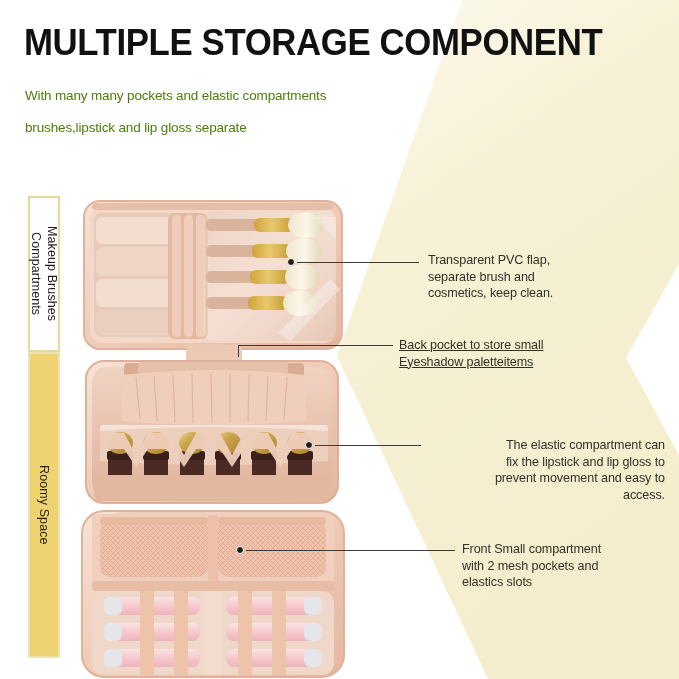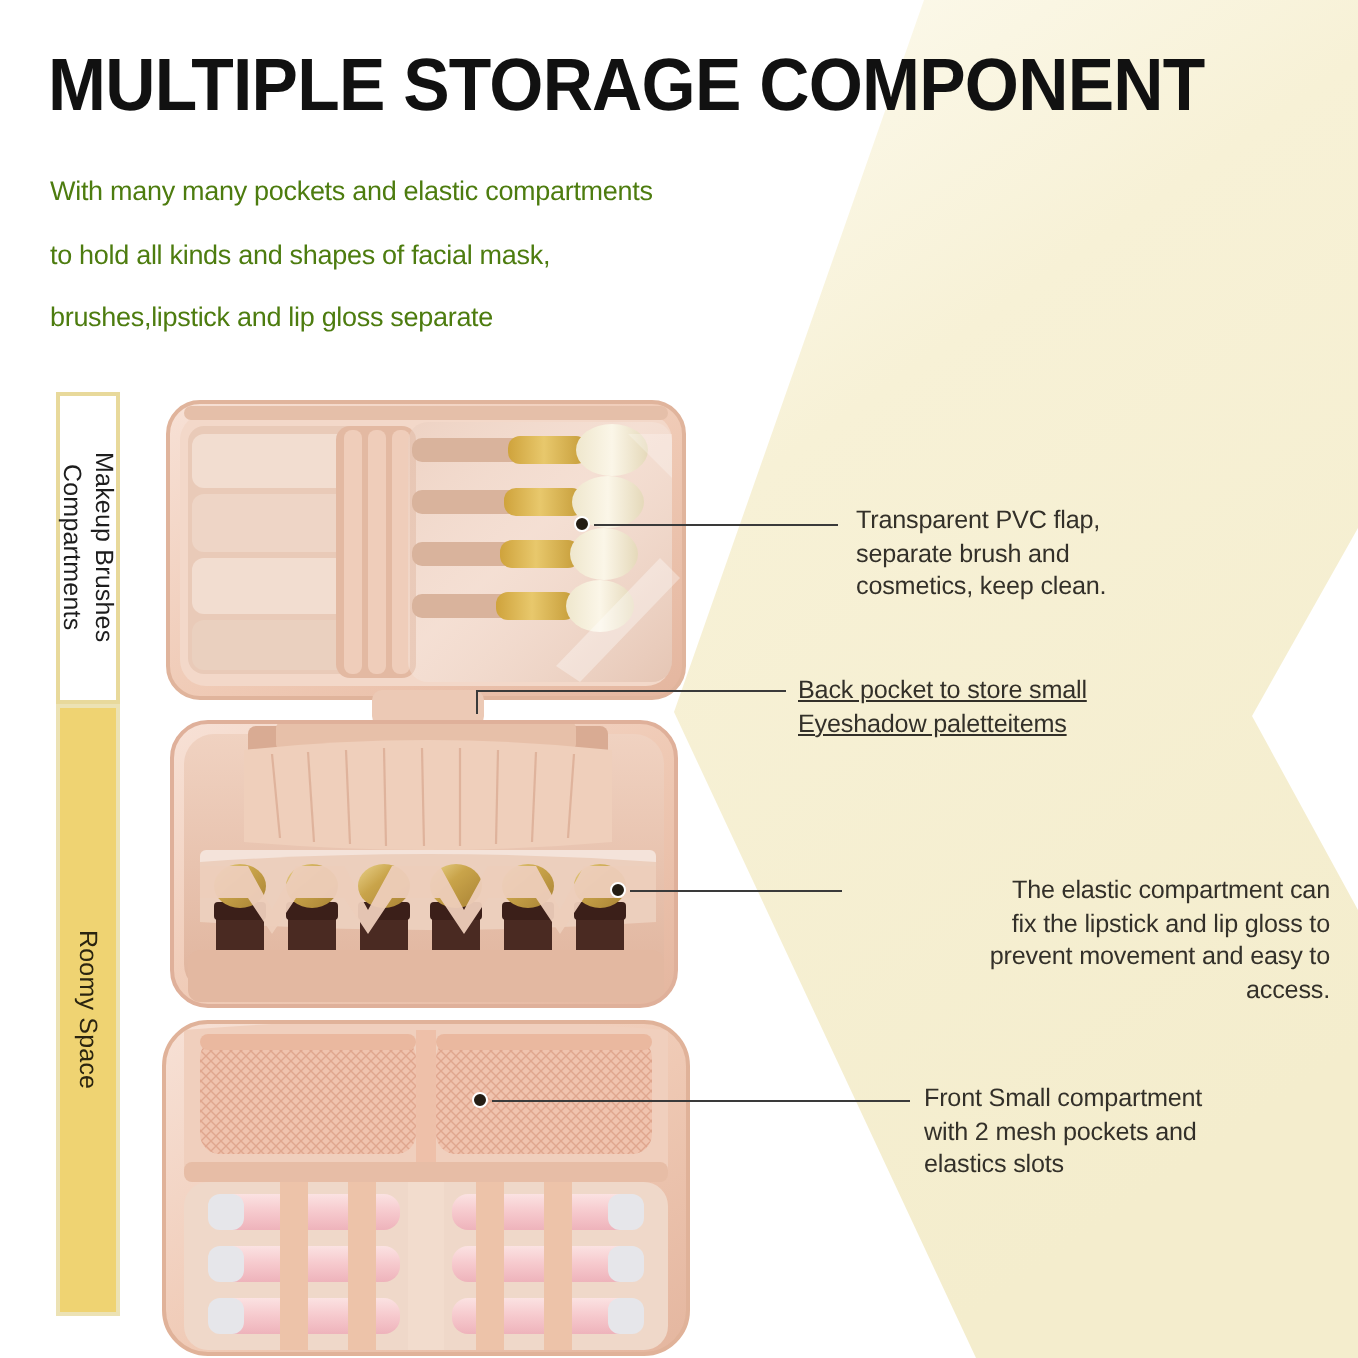--- a/index.html
+++ b/index.html
@@ -99,21 +99,20 @@
         <stop offset="100%" stop-color="#f4edcd"></stop>
       </linearGradient>
     </defs>
     <polygon points="462,0 679,0 679,264 626,358 679,455 679,679 488,679 337,356" fill="url(#chevGrad)"></polygon>
   </svg>
 
   <div class="title">MULTIPLE STORAGE COMPONENT</div>
 
   <div class="subtitle">
     <div>With many many pockets and elastic compartments</div>
-    <div>to hold all kinds and shapes of facial mask,</div>
     <div>brushes,lipstick and lip gloss separate</div>
   </div>
 
   <div class="vbar-wrap">
     <div class="vbar white">
       <span class="vlabel">Makeup Brushes
 Compartments</span>
     </div>
     <div class="vbar gold">
       <span class="vlabel gold-txt">Roomy Space</span>

